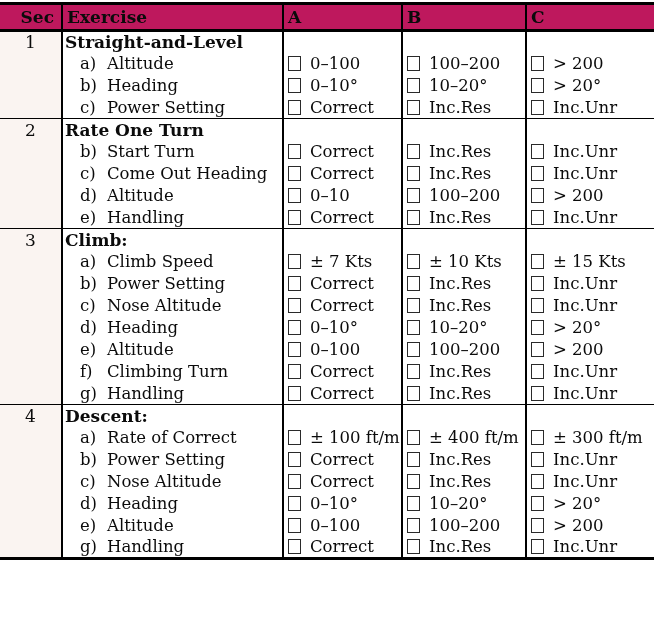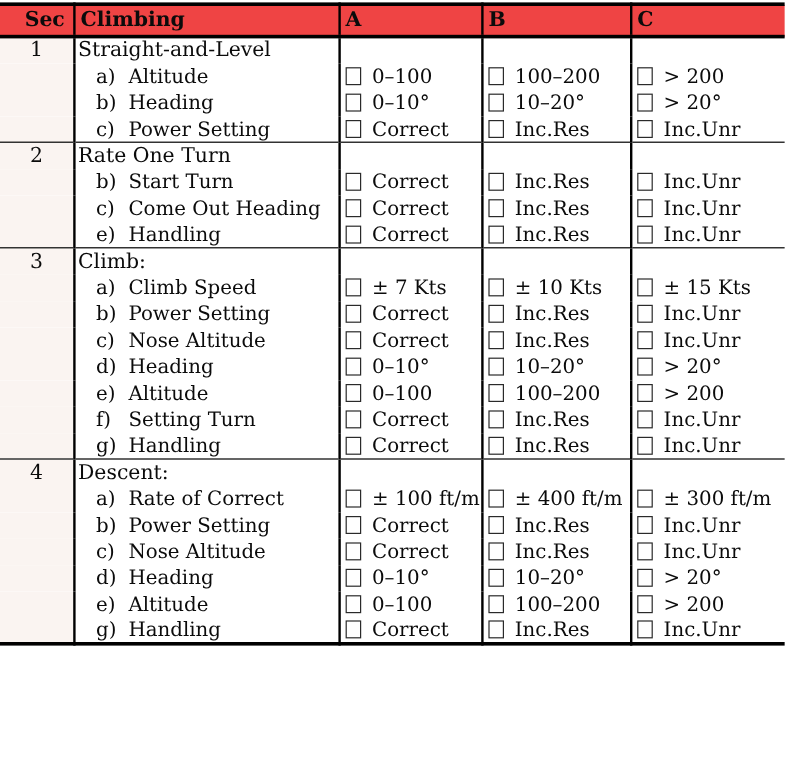--- a/index.html
+++ b/index.html
@@ -18,21 +18,21 @@
   }
   table.score {
     width: 654px;
     border-collapse: collapse;
     table-layout: fixed;
     border-top: 3px solid #000;
     border-bottom: 3px solid #000;
   }
   thead tr { height: 27px; }
   thead th {
-    background: #ef4444;
+    background: #be185d;
     font-weight: bold;
     font-size: 17px;
     padding: 0;
     vertical-align: middle;
   }
   th.th-sec { text-align: right; padding-right: 7px; }
   th.th-left { text-align: left; padding-left: 4px; }
   thead { border-bottom: 3px solid #000; }
   tbody { border-top: 1px solid #000; }
   tbody.first { border-top: none; }
@@ -45,21 +45,21 @@
     overflow: hidden;
   }
   td.sec-cell {
     background: #faf4f1;
     text-align: center;
     font-size: 17px;
   }
   td.ex-cell { border-left: 2px solid #000; }
   td.opt-cell { border-left: 2px solid #000; padding-left: 4px; }
   .title-text {
-    font-weight: normal;
+    font-weight: bold;
     font-size: 17px;
     padding-left: 2px;
   }
   .letter {
     display: inline-block;
     margin-left: 17px;
     width: 27px;
   }
   .checkbox {
     display: inline-block;
@@ -80,21 +80,21 @@
     <colgroup>
       <col style="width:62px">
       <col style="width:221px">
       <col style="width:119px">
       <col style="width:124px">
       <col style="width:128px">
     </colgroup>
     <thead>
       <tr>
         <th class="th-sec">Sec</th>
-        <th class="th-left ex-cell" style="border-left:2px solid #000">Climbing</th>
+        <th class="th-left ex-cell" style="border-left:2px solid #000">Exercise</th>
         <th class="th-left" style="border-left:2px solid #000">A</th>
         <th class="th-left" style="border-left:2px solid #000">B</th>
         <th class="th-left" style="border-left:2px solid #000">C</th>
       </tr>
     </thead>
 
   <tbody class="section first">
     <tr>
       <td class="sec-cell">1</td>
       <td class="ex-cell"><span class="title-text">Straight-and-Level</span></td>
@@ -188,20 +188,35 @@
       <span class="checkbox"></span><span>Correct</span>
     </td>
     <td class="opt-cell">
       <span class="checkbox"></span><span>Inc.Res</span>
     </td>
     <td class="opt-cell">
       <span class="checkbox"></span><span>Inc.Unr</span>
     </td>
   </tr>
 
+  <tr>
+    <td class="sec-cell"></td>
+    <td class="ex-cell">
+      <span class="letter">d)</span><span>Altitude</span>
+    </td>
+    <td class="opt-cell">
+      <span class="checkbox"></span><span>0–10</span>
+    </td>
+    <td class="opt-cell">
+      <span class="checkbox"></span><span>100–200</span>
+    </td>
+    <td class="opt-cell">
+      <span class="checkbox"></span><span>&gt; 200</span>
+    </td>
+  </tr>
 
   <tr>
     <td class="sec-cell"></td>
     <td class="ex-cell">
       <span class="letter">e)</span><span>Handling</span>
     </td>
     <td class="opt-cell">
       <span class="checkbox"></span><span>Correct</span>
     </td>
     <td class="opt-cell">
@@ -298,21 +313,21 @@
       <span class="checkbox"></span><span>100–200</span>
     </td>
     <td class="opt-cell">
       <span class="checkbox"></span><span>&gt; 200</span>
     </td>
   </tr>
 
   <tr>
     <td class="sec-cell"></td>
     <td class="ex-cell">
-      <span class="letter">f)</span><span>Setting Turn</span>
+      <span class="letter">f)</span><span>Climbing Turn</span>
     </td>
     <td class="opt-cell">
       <span class="checkbox"></span><span>Correct</span>
     </td>
     <td class="opt-cell">
       <span class="checkbox"></span><span>Inc.Res</span>
     </td>
     <td class="opt-cell">
       <span class="checkbox"></span><span>Inc.Unr</span>
     </td>

